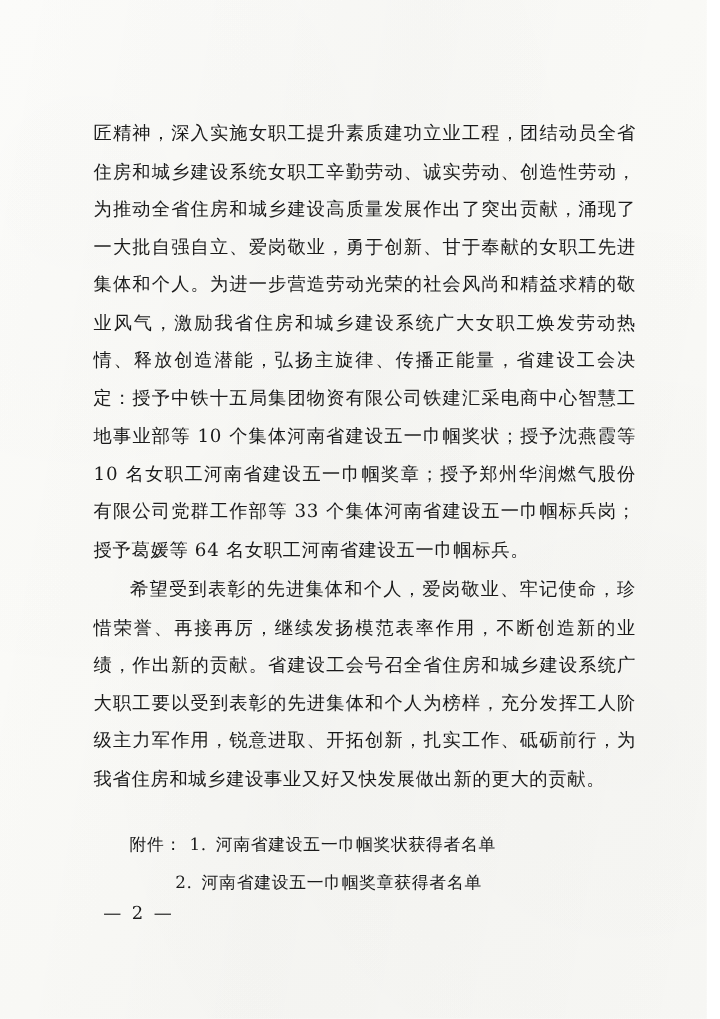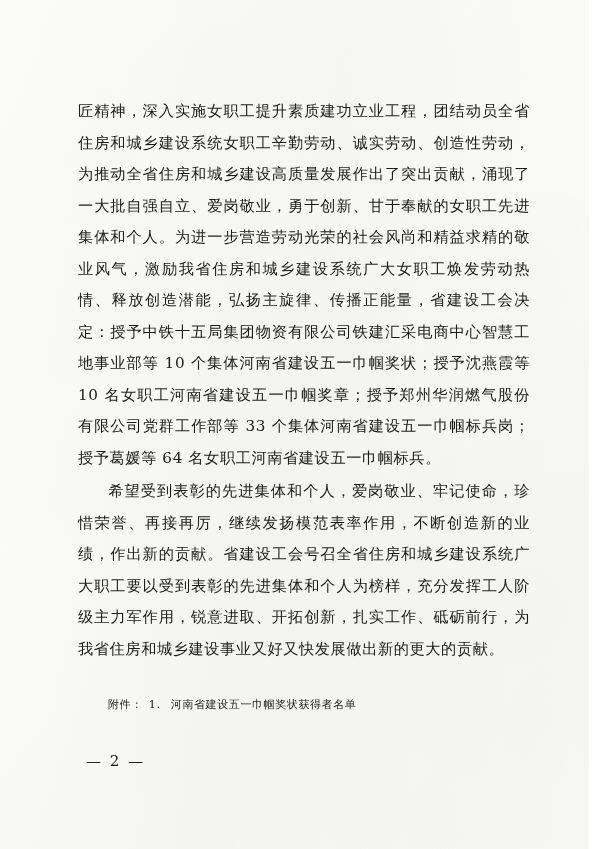--- a/index.html
+++ b/index.html
@@ -51,21 +51,21 @@
     margin-top: 2px;
   }
   .indent {
     text-indent: 2em;
   }
   .attach-block {
     margin-top: 24px;
     padding-left: 30px;
   }
   .attach-line {
-    font-size: 11px;
+    font-size: 14px;
     line-height: 31.5px;
     color: #1a1a1a;
     letter-spacing: 0.6px;
     font-weight: 500;
     white-space: nowrap;
   }
   .attach-label {
     margin-right: 6px;
   }
   .attach-num {
@@ -92,18 +92,21 @@
   <div class="content">
 
     <p class="para">匠精神，深入实施女职工提升素质建功立业工程，团结动员全省住房和城乡建设系统女职工辛勤劳动、诚实劳动、创造性劳动，为推动全省住房和城乡建设高质量发展作出了突出贡献，涌现了一大批自强自立、爱岗敬业，勇于创新、甘于奉献的女职工先进集体和个人。为进一步营造劳动光荣的社会风尚和精益求精的敬业风气，激励我省住房和城乡建设系统广大女职工焕发劳动热情、释放创造潜能，弘扬主旋律、传播正能量，省建设工会决定：授予中铁十五局集团物资有限公司铁建汇采电商中心智慧工地事业部等 10 个集体河南省建设五一巾帼奖状；授予沈燕霞等 10 名女职工河南省建设五一巾帼奖章；授予郑州华润燃气股份有限公司党群工作部等 33 个集体河南省建设五一巾帼标兵岗；授予葛媛等 64 名女职工河南省建设五一巾帼标兵。</p>
 
     <p class="para indent">希望受到表彰的先进集体和个人，爱岗敬业、牢记使命，珍惜荣誉、再接再厉，继续发扬模范表率作用，不断创造新的业绩，作出新的贡献。省建设工会号召全省住房和城乡建设系统广大职工要以受到表彰的先进集体和个人为榜样，充分发挥工人阶级主力军作用，锐意进取、开拓创新，扎实工作、砥砺前行，为我省住房和城乡建设事业又好又快发展做出新的更大的贡献。</p>
 
     <div class="attach-block">
       <div class="attach-line">
         <span class="attach-label">附件：</span><span class="attach-num">1.</span><span>河南省建设五一巾帼奖状获得者名单</span>
       </div>
+      <div class="attach-line second">
+        <span class="attach-num">2.</span><span>河南省建设五一巾帼奖章获得者名单</span>
+      </div>
     </div>
 
   </div>
 
   <div class="page-number">— 2 —</div>
 </div>
 
 </body></html>

